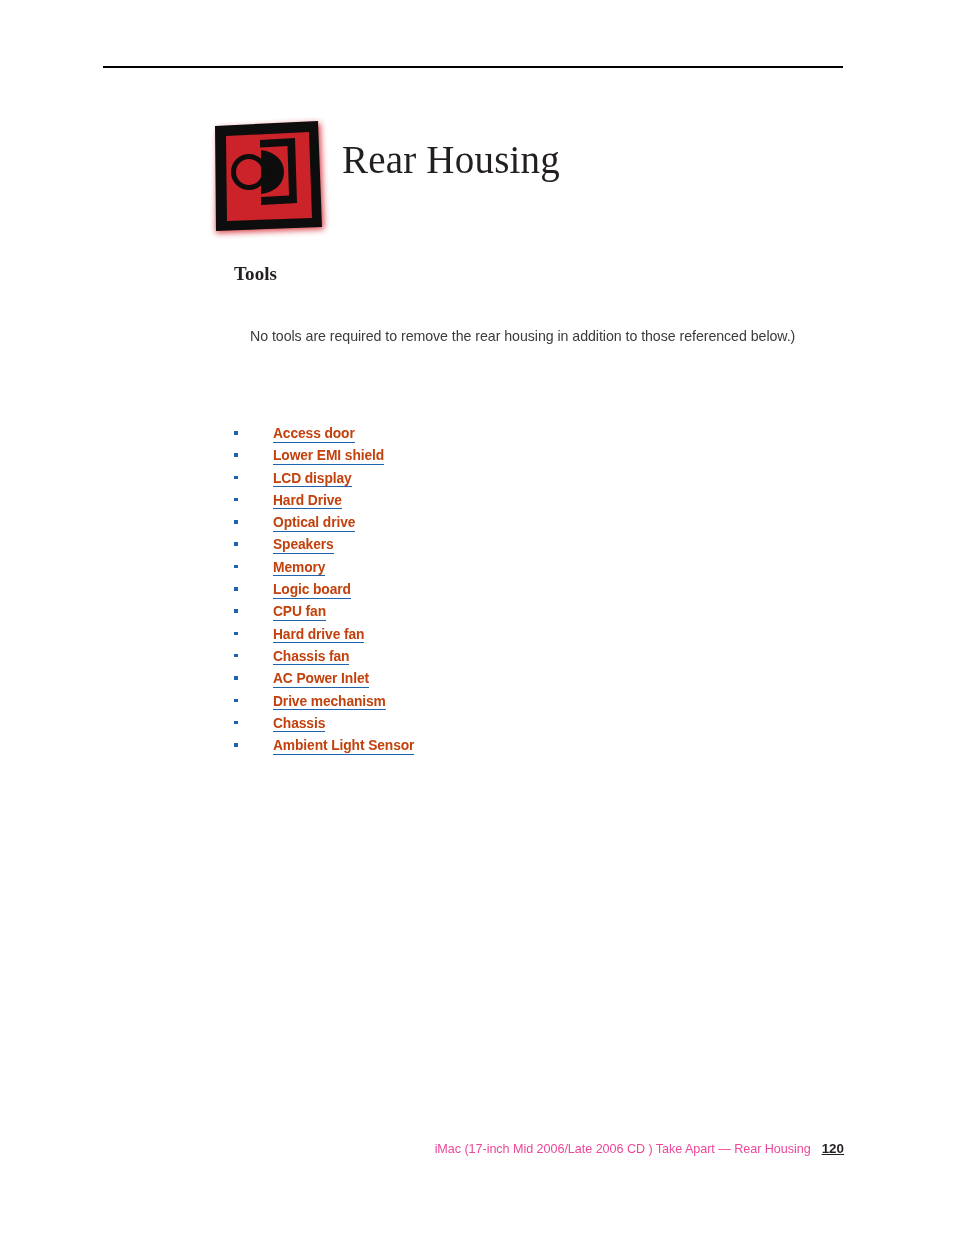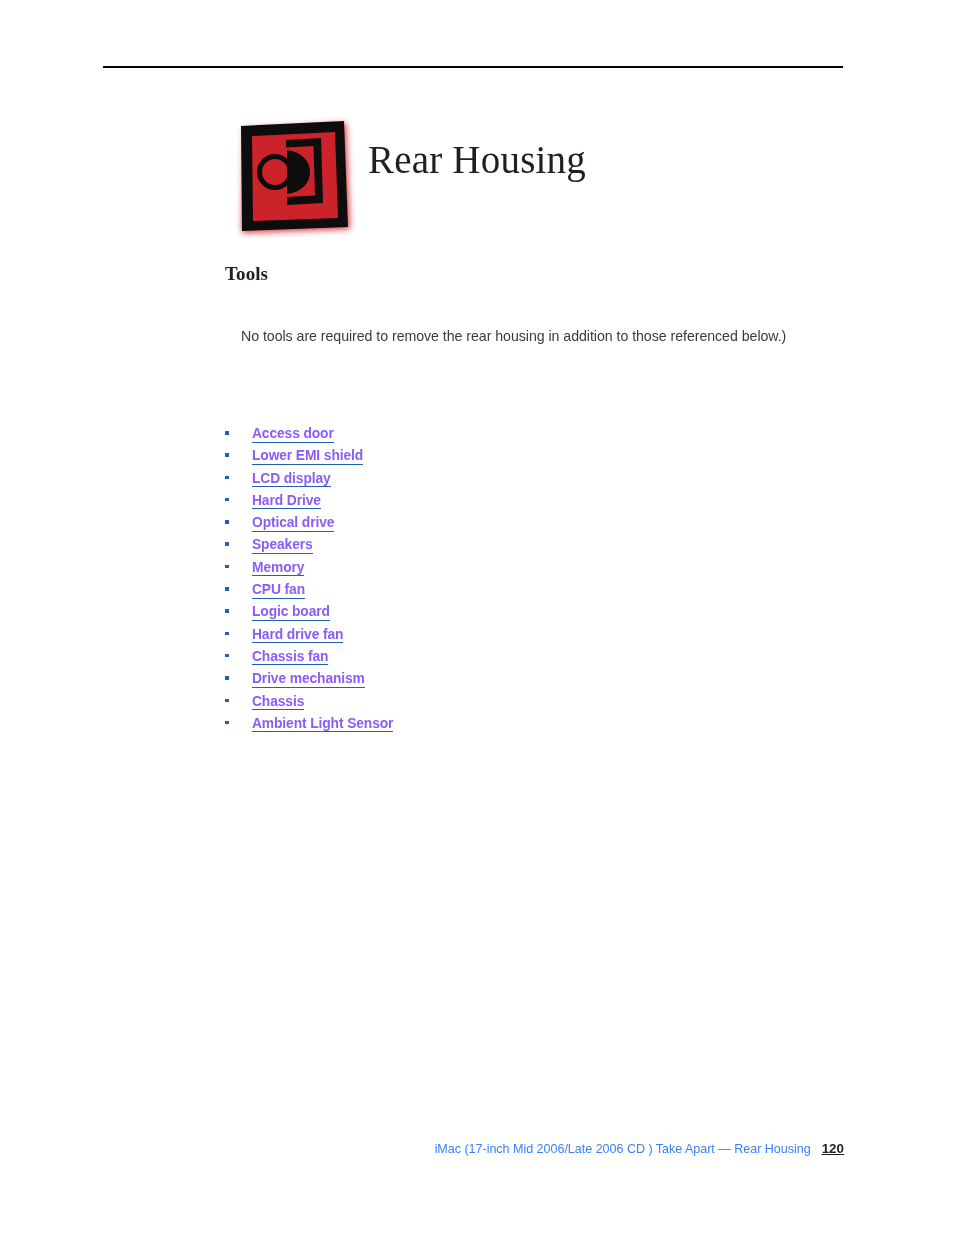--- a/index.html
+++ b/index.html
@@ -28,21 +28,21 @@
     left: 103px;
     top: 66px;
     width: 740px;
     height: 2px;
     background: #000000;
   }
 
   
   .header {
     position: absolute;
-    left: 234px;
+    left: 208px;
     top: 112px;
     width: 600px;
     height: 130px;
   }
 
   .logo {
     position: absolute;
     left: 0;
     top: 5px;
     width: 122px;
@@ -59,21 +59,21 @@
     font-size: 39px;
     line-height: 48px;
     letter-spacing: 0.2px;
     color: #231f20;
     white-space: nowrap;
   }
 
   
   .content {
     position: absolute;
-    left: 225px;
+    left: 234px;
     top: 262px;
     width: 625px;
   }
 
   h2.section-head {
     font-family: "Liberation Serif", serif;
     font-weight: bold;
     font-size: 19px;
     line-height: 24px;
     margin: 0;
@@ -111,41 +111,42 @@
     left: 0px;
     top: 9px;
     width: 3.5px;
     height: 3.5px;
     background: #1f62ae;
   }
   ul.link-list li a {
     font-family: "Liberation Sans", sans-serif;
     font-size: 13.8px;
     font-weight: bold;
-    color: #8b5cf6;
+    color: #c2410c;
     text-decoration: none;
     border-bottom: 1.4px solid #1f62ae;
     padding-bottom: 0.5px;
     letter-spacing: -0.1px;
+    margin-left: 12px;
   }
 
   
   .footer {
     position: absolute;
     right: 110px;
     top: 1141px;
     display: flex;
     align-items: baseline;
     gap: 11px;
     white-space: nowrap;
   }
   .footer .f-text {
     font-family: "Liberation Sans", sans-serif;
     font-size: 12.6px;
-    color: #3b82f6;
+    color: #ec4899;
     letter-spacing: -0.05px;
     text-align: center;
   }
   .footer .f-page {
     font-family: "Liberation Sans", sans-serif;
     font-size: 13.4px;
     font-weight: bold;
     color: #231f20;
     text-decoration: underline;
   }
@@ -199,24 +200,25 @@
     <div class="gap-c"></div>
 
     <ul class="link-list">
       <li><span class="bullet"></span><a href="#">Access door</a></li>
       <li><span class="bullet"></span><a href="#">Lower EMI shield</a></li>
       <li><span class="bullet"></span><a href="#">LCD display</a></li>
       <li><span class="bullet"></span><a href="#">Hard Drive</a></li>
       <li><span class="bullet"></span><a href="#">Optical drive</a></li>
       <li><span class="bullet"></span><a href="#">Speakers</a></li>
       <li><span class="bullet"></span><a href="#">Memory</a></li>
+      <li><span class="bullet"></span><a href="#">Logic board</a></li>
       <li><span class="bullet"></span><a href="#">CPU fan</a></li>
-      <li><span class="bullet"></span><a href="#">Logic board</a></li>
       <li><span class="bullet"></span><a href="#">Hard drive fan</a></li>
       <li><span class="bullet"></span><a href="#">Chassis fan</a></li>
+      <li><span class="bullet"></span><a href="#">AC Power Inlet</a></li>
       <li><span class="bullet"></span><a href="#">Drive mechanism</a></li>
       <li><span class="bullet"></span><a href="#">Chassis</a></li>
       <li><span class="bullet"></span><a href="#">Ambient Light Sensor</a></li>
     </ul>
 
   </div>
 
   <div class="footer">
     <span class="f-text">iMac (17-inch Mid 2006/Late 2006 CD ) Take Apart — Rear Housing</span>
     <span class="f-page">120</span>

